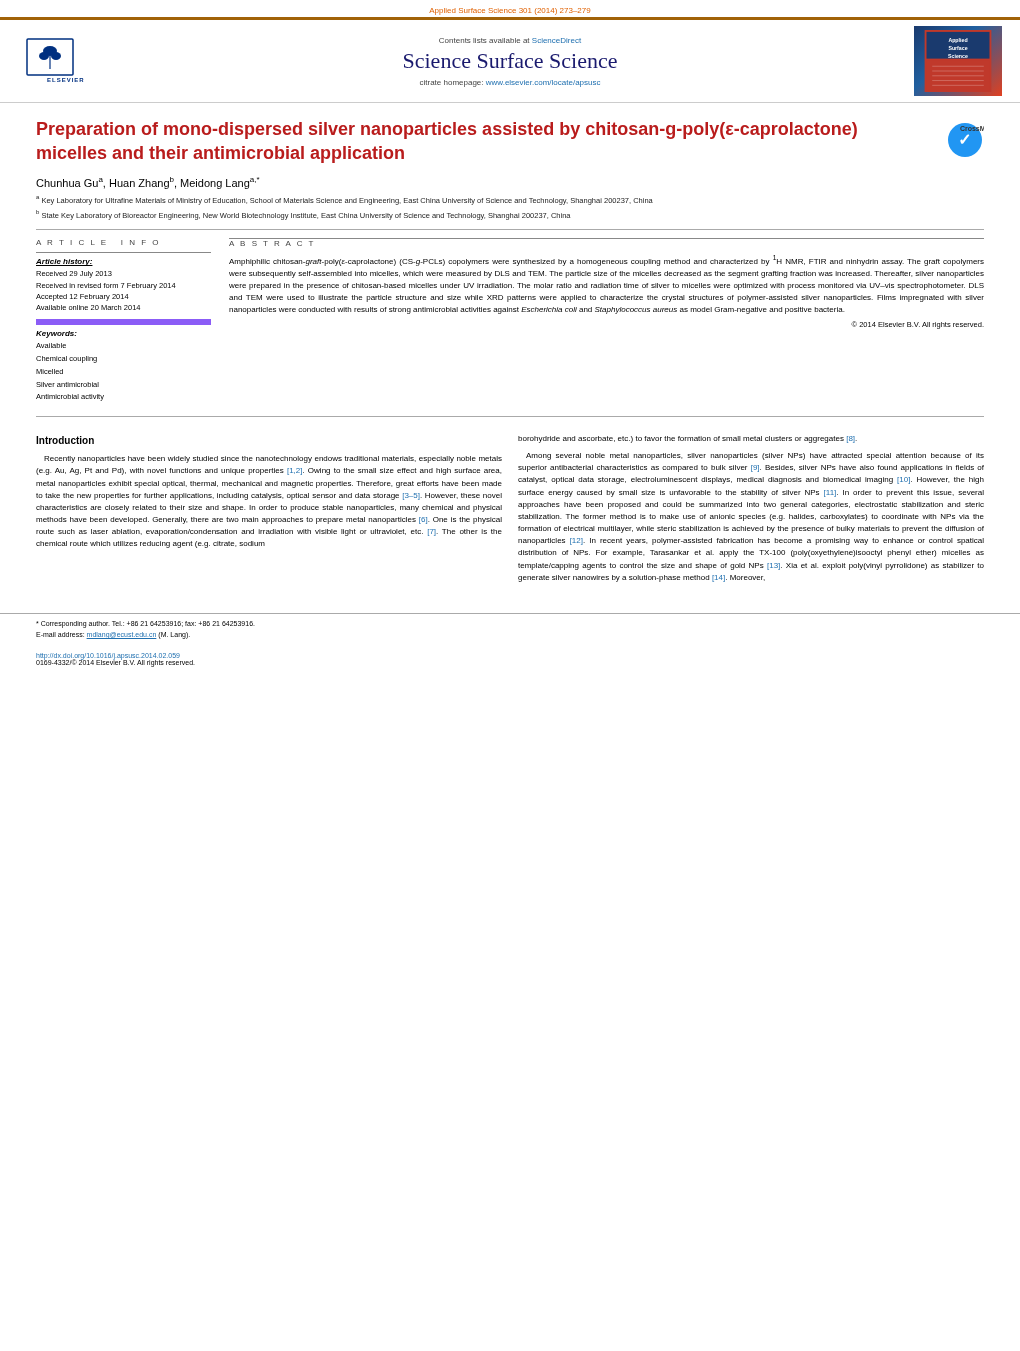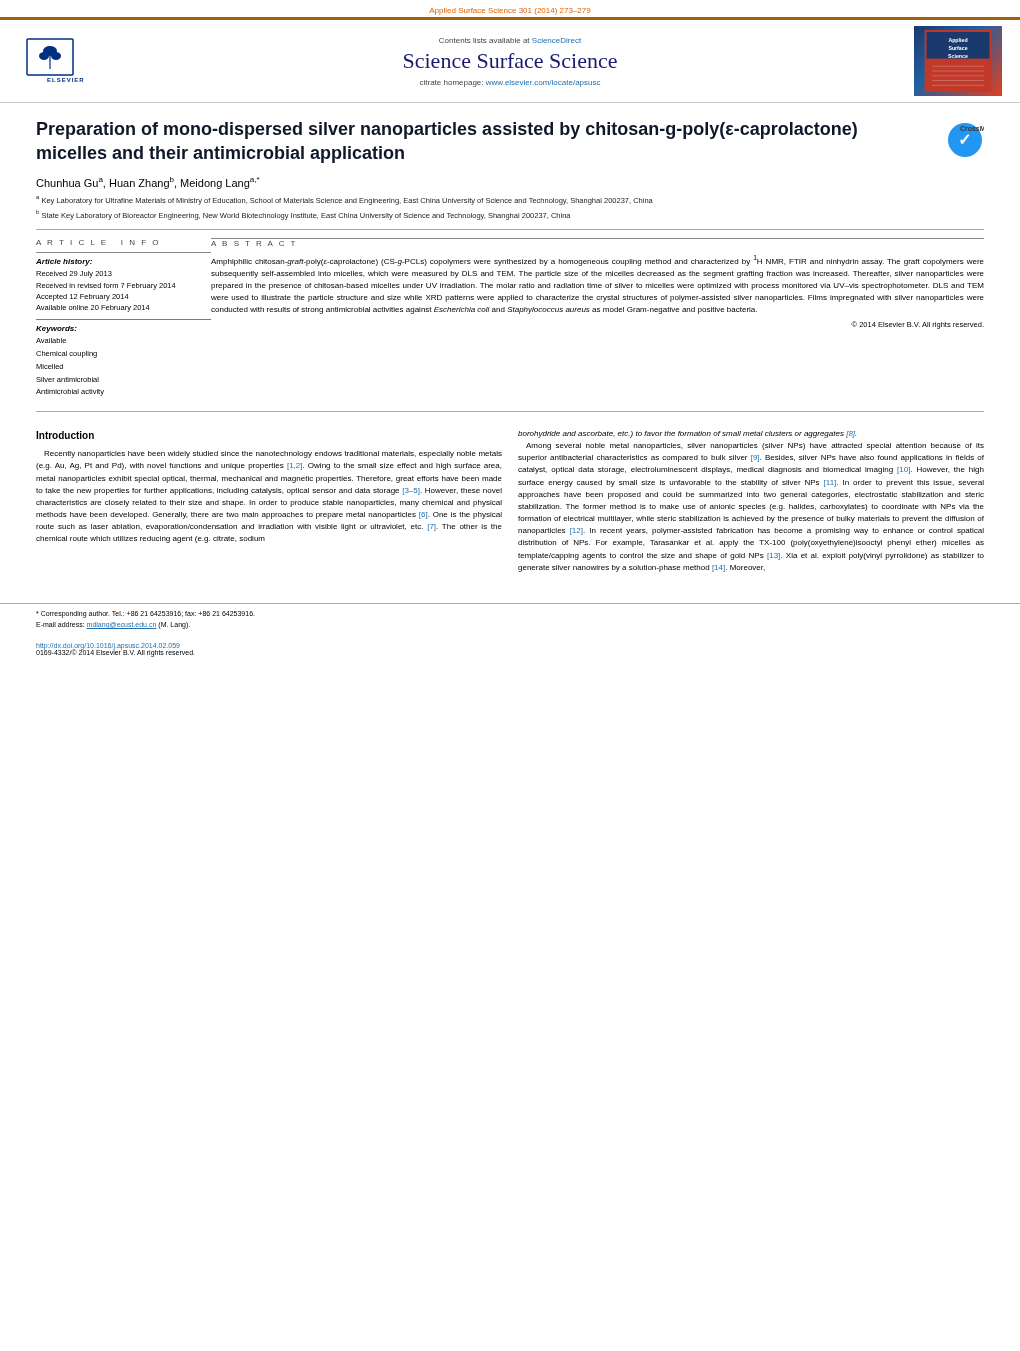--- a/index.html
+++ b/index.html
@@ -94,21 +94,21 @@
     .title-section {
       display: flex;
       align-items: flex-start;
       margin-bottom: 10px;
     }
     .article-title {
       flex: 1;
       font-size: 18px;
       font-weight: bold;
       line-height: 1.35;
-      color: #0f172a;
+      color: #b91c1c;
       font-family: Arial, sans-serif;
     }
     .crossmark-icon {
       width: 38px;
       height: 38px;
       margin-left: 16px;
       margin-top: 4px;
       flex-shrink: 0;
     }
 
@@ -138,20 +138,21 @@
 
     .divider {
       border: none;
       border-top: 1px solid #aaa;
       margin: 8px 0;
     }
 
     
     .two-col {
       display: flex;
+      gap: 18px;
       margin-top: 8px;
     }
 
     .col-left {
       width: 175px;
       flex-shrink: 0;
     }
     .col-right {
       flex: 1;
     }
@@ -171,30 +172,31 @@
     }
     .article-info-box .info-group {
       margin-bottom: 6px;
     }
     .article-info-box .info-heading {
       font-size: 8px;
       font-style: italic;
       font-family: Arial, sans-serif;
       font-weight: bold;
       margin-bottom: 2px;
+      text-decoration: underline;
     }
     .article-info-box .info-line {
       font-size: 7.5px;
       font-family: Arial, sans-serif;
       line-height: 1.5;
       color: #000;
     }
 
     .keywords-box {
-      border-top: 1px solid #8b5cf6;
+      border-top: 6px solid #8b5cf6;
       padding-top: 4px;
       margin-top: 4px;
     }
     .keywords-box .info-heading {
       font-size: 8px;
       font-style: italic;
       font-family: Arial, sans-serif;
       font-weight: bold;
       margin-bottom: 2px;
     }
@@ -243,21 +245,21 @@
       font-weight: bold;
       margin-bottom: 5px;
       font-family: Arial, sans-serif;
     }
 
     .body-para {
       margin-bottom: 5px;
       text-indent: 1em;
     }
     .body-para-no-indent {
-      font-style: italic;
+      margin-bottom: 5px;
     }
     .ref-link {
       color: #2070b0;
       text-decoration: none;
     }
 
     
     .footer-section {
       border-top: 1px solid #aaa;
       margin-top: 14px;
@@ -372,21 +374,21 @@
 
     <div class="col-left">
       <div class="section-label">A R T I C L E &nbsp; I N F O</div>
 
       <div class="article-info-box">
         <div class="info-group">
           <div class="info-heading">Article history:</div>
           <div class="info-line">Received 29 July 2013</div>
           <div class="info-line">Received in revised form 7 February 2014</div>
           <div class="info-line">Accepted 12 February 2014</div>
-          <div class="info-line">Available online 20 February 2014</div>
+          <div class="info-line">Available online 20 March 2014</div>
         </div>
       </div>
 
       <div class="keywords-box">
         <div class="info-heading">Keywords:</div>
         <div class="keyword-item">Available</div>
         <div class="keyword-item">Chemical coupling</div>
         <div class="keyword-item">Micelled</div>
         <div class="keyword-item">Silver antimicrobial</div>
         <div class="keyword-item">Antimicrobial activity</div>

